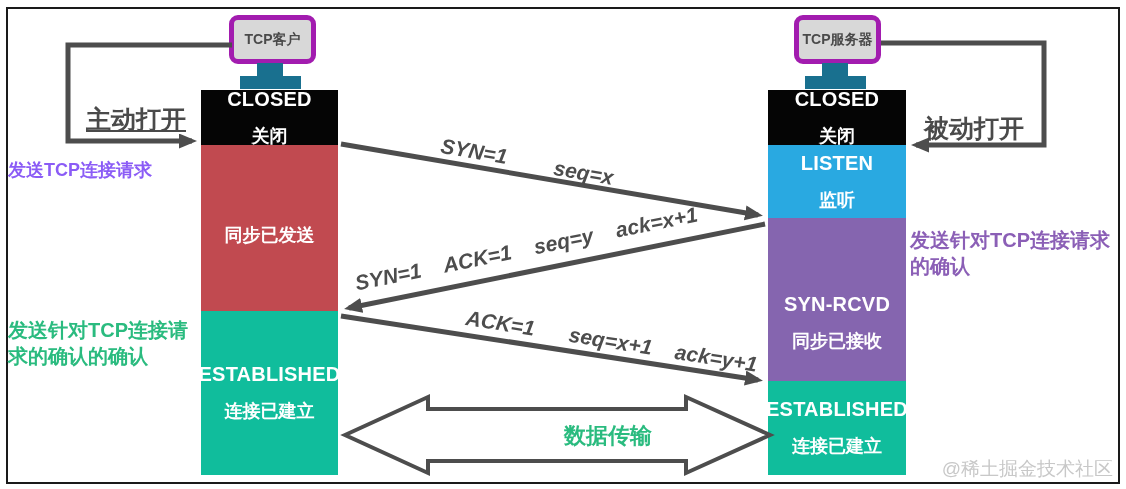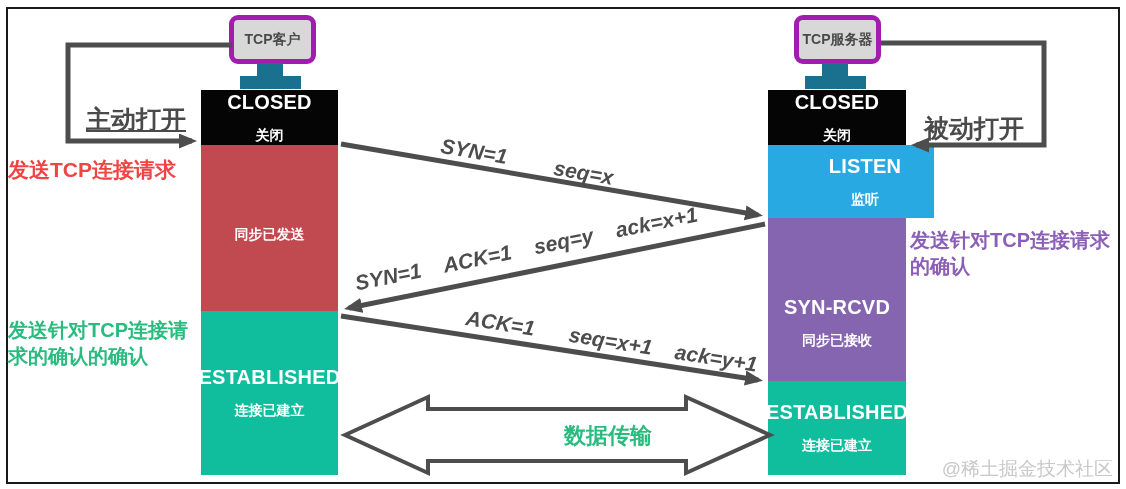--- a/index.html
+++ b/index.html
@@ -2,21 +2,21 @@
 <html><head>
 <meta charset="utf-8">
 <style>
   html,body{margin:0;padding:0;background:#fff;}
   body{font-family:"Liberation Sans","DejaVu Sans",sans-serif;}
   #canvas{position:relative;width:1126px;height:489px;background:#fff;overflow:hidden;}
   #frame{position:absolute;left:6px;top:7px;width:1110px;height:473px;border:2px solid #1a1a1a;}
   .box{position:absolute;display:flex;flex-direction:column;align-items:center;justify-content:center;
        color:#fff;font-weight:bold;text-align:center;}
   .box .en{font-size:20px;white-space:nowrap;letter-spacing:.2px;}
-  .box .cn{font-size:14px;margin-top:13px;white-space:nowrap;}
+  .box .cn{font-size:18px;margin-top:13px;white-space:nowrap;}
   .monitor{position:absolute;width:77px;height:39px;border:5px solid #a21caf;border-radius:9px;
            background:#D8D8D8;display:flex;flex-direction:row;align-items:center;justify-content:center;
            font-weight:bold;color:#4a4a4a;font-size:14px;line-height:15px;z-index:3;}
   .stand{position:absolute;background:#19708F;z-index:3;}
   .arrow-label{position:absolute;font-style:italic;font-weight:bold;color:#4D4D4D;font-size:21px;
                white-space:pre;transform-origin:left top;z-index:5;}
   .open-label{position:absolute;font-weight:bold;color:#4A4A4A;font-size:25px;white-space:nowrap;z-index:5;}
   .note{position:absolute;font-weight:bold;font-size:20px;line-height:26px;white-space:nowrap;z-index:5;}
   .data-label{position:absolute;left:462px;top:421px;width:190px;text-align:right;
               font-weight:bold;font-size:22px;z-index:6;}
@@ -52,21 +52,21 @@
   </div>
   <div class="box" style="left: 201px; top: 311px; width: 137px; height: 164px; background: rgb(16, 189, 156);">
     <span class="en">ESTABLISHED</span>
     <span class="cn">连接已建立</span>
   </div>
 
   <div class="box" style="left: 768px; top: 90px; width: 138px; height: 55px; background: rgb(5, 5, 5);">
     <span class="en">CLOSED</span>
     <span class="cn">关闭</span>
   </div>
-  <div class="box" style="left: 768px; top: 145px; width: 138px; height: 73px; background: rgb(41, 169, 225); padding-left: 28px;">
+  <div class="box" style="left: 768px; top: 145px; width: 138px; height: 73px; background: rgb(41, 169, 225);">
     <span class="en">LISTEN</span>
     <span class="cn">监听</span>
   </div>
   <div class="box" style="left: 768px; top: 218px; width: 138px; height: 209px; background: rgb(133, 101, 175);">
     <span class="en">SYN-RCVD</span>
     <span class="cn">同步已接收</span>
   </div>
   <div class="box" style="left: 768px; top: 381px; width: 138px; height: 94px; background: rgb(16, 189, 156);">
     <span class="en">ESTABLISHED</span>
     <span class="cn">连接已建立</span>
@@ -88,21 +88,21 @@
     <path d="M765,224 L349,308" fill="none" stroke="#4D4D4D" stroke-width="5" marker-end="url(#ah)"></path>
 
     <path d="M341,316 L758,380" fill="none" stroke="#4D4D4D" stroke-width="5" marker-end="url(#ah)"></path>
 
     <polygon points="345,435 428,397 428,409 686,409 686,397 770,435 686,473 686,461 428,461 428,473" fill="#ffffff" stroke="#4D4D4D" stroke-width="4"></polygon>
   </svg>
 
   <div class="open-label" style="left:86px;top:103px;text-decoration:underline;">主动打开</div>
   <div class="open-label" style="left:924px;top:112px;">被动打开</div>
 
-  <div class="note" style="left: 8px; top: 157px; font-size: 21px; color: #ef4444;">发送TCP连接请求</div>
+  <div class="note" style="left: 8px; top: 157px; font-size: 18px; color: #8b5cf6;">发送TCP连接请求</div>
   <div class="note" style="left: 8px; top: 317px; color: rgb(42, 187, 127);">
     <div>发送针对TCP连接请</div>
     <div>求的确认的确认</div>
   </div>
   <div class="note" style="left: 910px; top: 227px; color: rgb(139, 95, 182);">
     <div>发送针对TCP连接请求</div>
     <div>的确认</div>
   </div>
 
   <div class="arrow-label" style="left:443px;top:134px;transform:rotate(9.7deg);">SYN=1</div>

